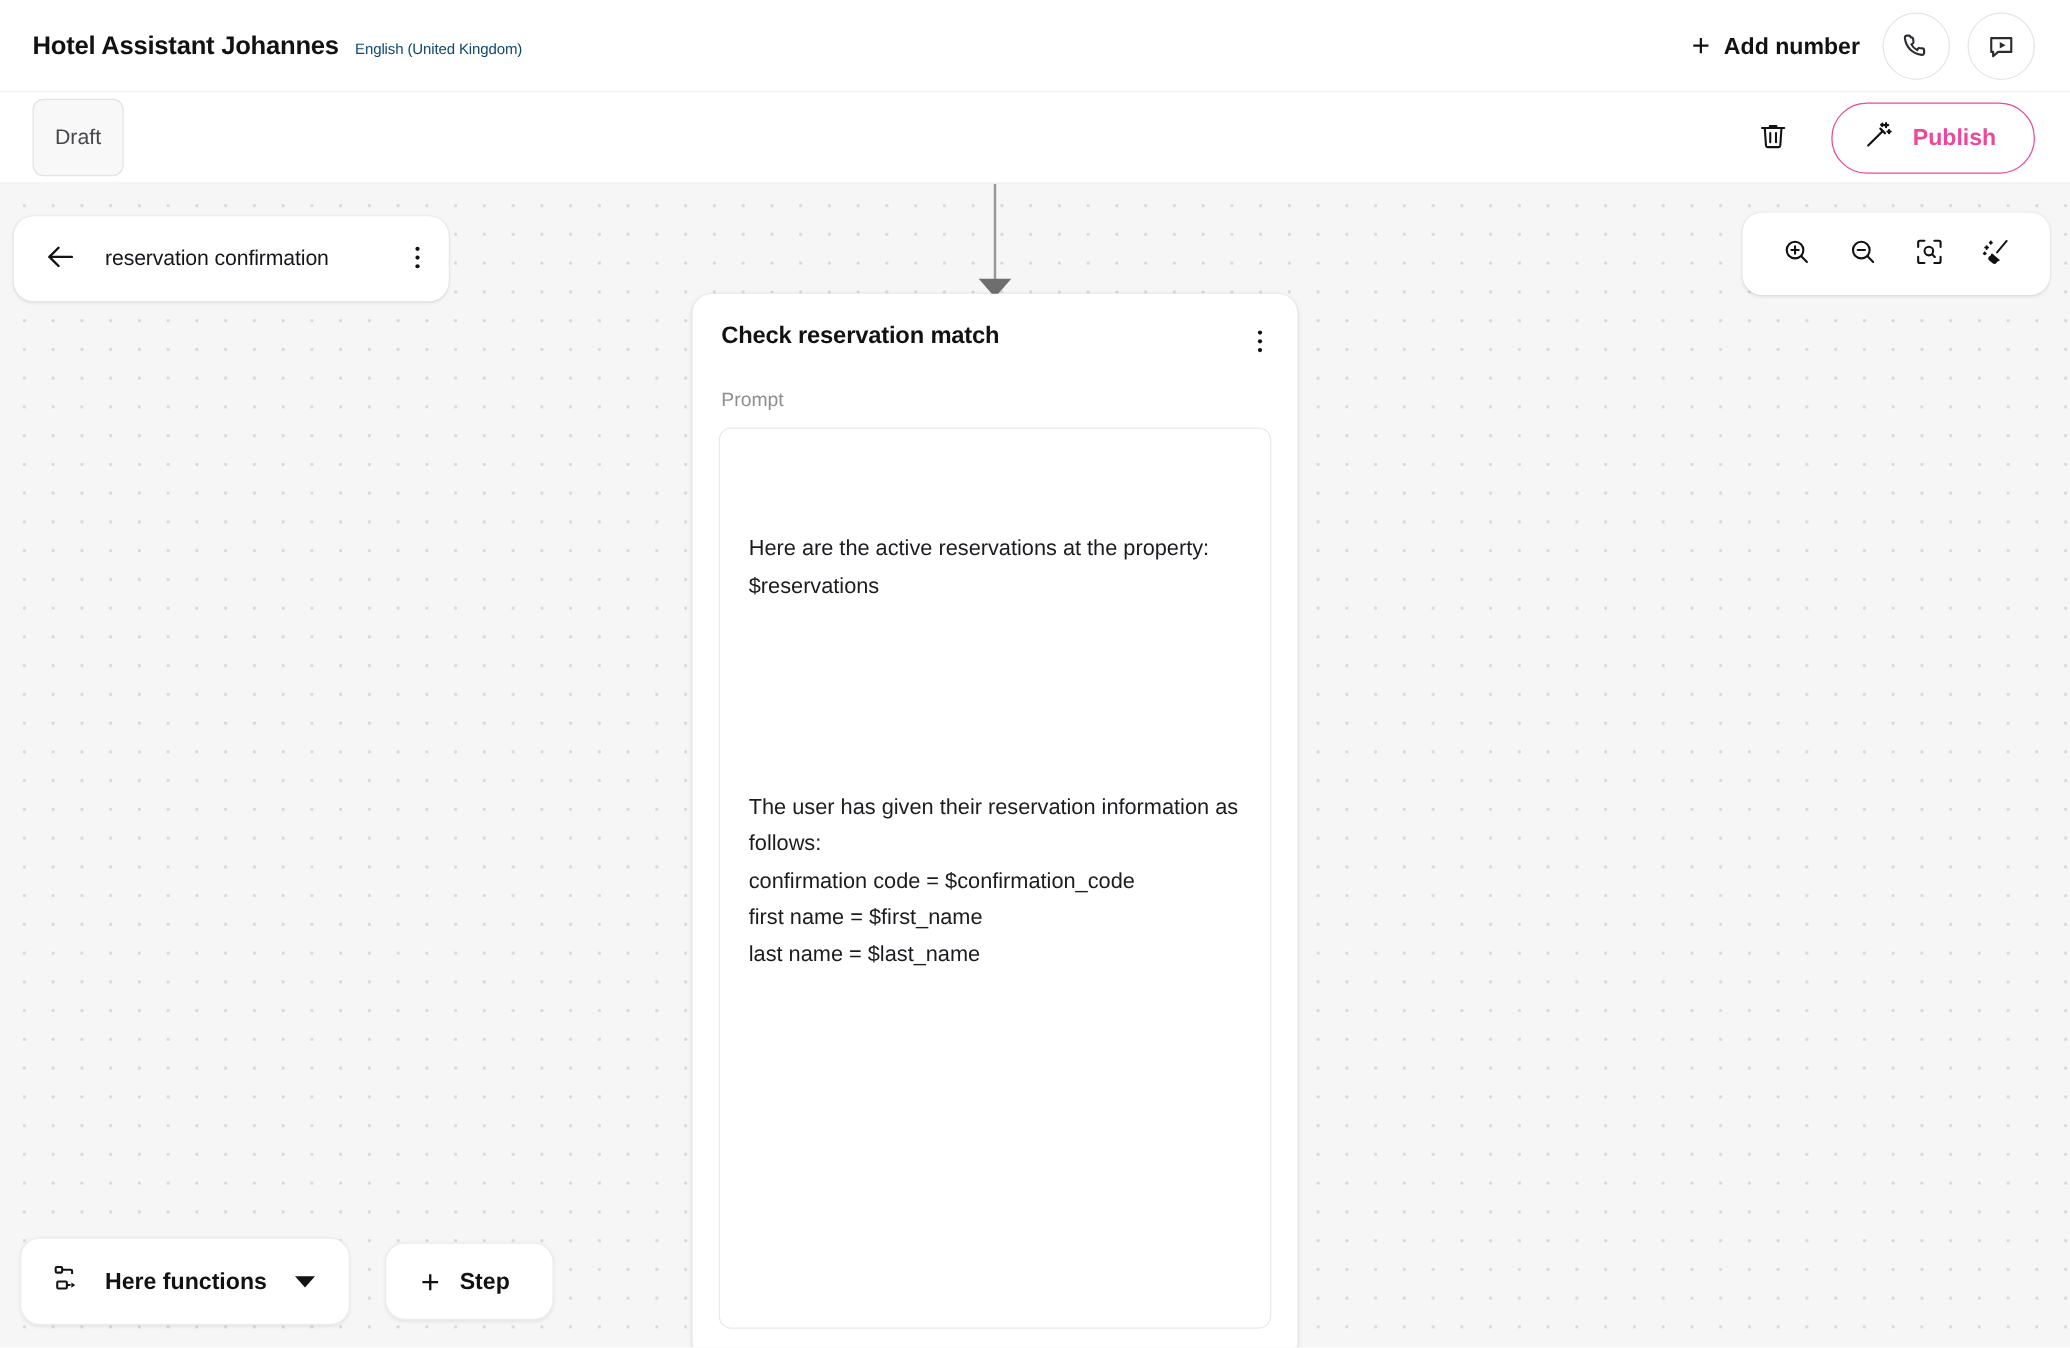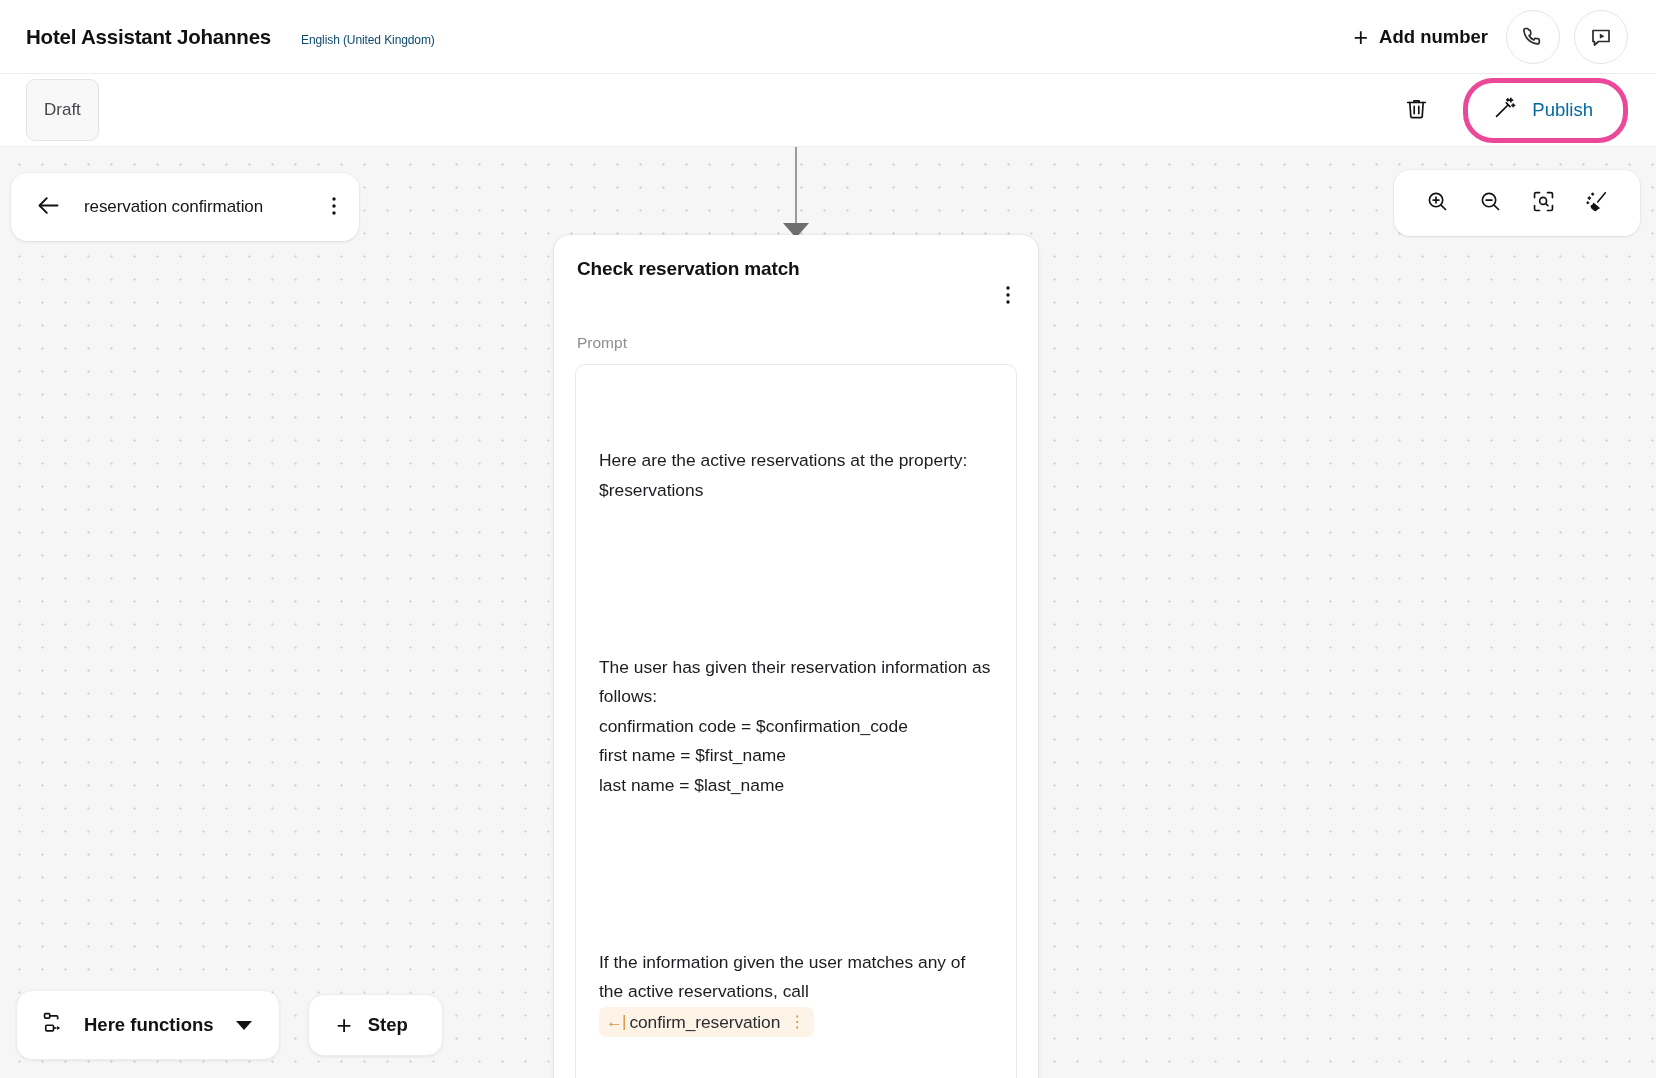--- a/index.html
+++ b/index.html
@@ -12,21 +12,21 @@
   .app { width: 1656px; height: 1078px; display: flex; flex-direction: column; position: relative; }
 
   
   .top-header {
     height: 74px; min-height: 74px;
     background: #ffffff;
     border-bottom: 1px solid #ececec;
     display: flex; align-items: center;
     padding: 0 28px 0 26px;
   }
-  .title-group { display: flex; align-items: baseline; gap: 30px; }
+  .title-group { display: flex; align-items: baseline; gap: 13px; }
   .app-title { font-size: 20.5px; font-weight: 700; color: #111214; letter-spacing: -0.2px; }
   .app-locale { font-size: 12px; font-weight: 400; color: #0c4a6e; letter-spacing: -0.1px; }
   .header-right { margin-left: auto; display: flex; align-items: center; gap: 14px; }
   .add-number-btn {
     display: flex; align-items: center; gap: 11px;
     background: transparent; border: none;
     font-family: inherit; font-size: 18.5px; font-weight: 700; color: #111214;
     cursor: pointer; padding: 6px 4px;
   }
   .add-number-btn .plus-glyph { font-size: 25px; font-weight: 400; line-height: 0.8; color:#111214; }
@@ -49,23 +49,23 @@
   .draft-chip {
     border: 1px solid #e4e4e6; background: #f8f8f9;
     border-radius: 9px; padding: 20px 17px;
     font-size: 17px; font-weight: 500; color: #46474b;
     cursor: pointer;
   }
   .sub-right { margin-left: auto; display: flex; align-items: center; gap: 30px; }
   .trash-btn { background: none; border: none; cursor: pointer; display:flex; padding: 4px; }
   .publish-btn {
     display: flex; align-items: center; gap: 14px;
-    border: 5px solid #ec4899; background: #fff;
+    border: 1px solid #ec4899; background: #fff;
     border-radius: 30px; padding: 12px 30px 12px 24px;
-    font-family: inherit; font-size: 18.5px; font-weight: 400; color: #0369a1;
+    font-family: inherit; font-size: 18.5px; font-weight: 700; color: #ec4899;
     cursor: pointer;
   }
 
   
   .canvas {
     flex: 1; position: relative; overflow: hidden;
     background-color: #f6f6f6;
     background-image: radial-gradient(circle, #d8d8d8 1.1px, transparent 1.2px);
     background-size: 23px 23px;
     background-position: 8px 6px;
@@ -108,21 +108,21 @@
   }
 
   
   .step-node {
     position: absolute; left: 554px; top: 88px;
     width: 484px;
     background: #fff; border-radius: 16px;
     box-shadow: 0 1px 4px rgba(0,0,0,0.10), 0 0 0 1px rgba(0,0,0,0.025);
     padding: 23px 21px 26px 21px;
   }
-  .step-head { display: flex; align-items: flex-start; flex-direction: column; }
+  .step-head { display: flex; align-items: flex-start; }
   .step-title { font-size: 19px; font-weight: 700; color: #111214; letter-spacing: -0.15px; padding-left: 2px; }
   .step-head .kebab-btn { margin-left: auto; }
   .prompt-label { margin-top: 21px; padding-left: 2px; font-size: 15.5px; color: #8d8e93; font-weight: 400; }
   .prompt-box {
     margin-top: 12px;
     border: 1px solid #e9e9ea; border-radius: 10px;
     padding: 22px 22px 18px 23px;
     position: relative;
     min-height: 630px;
   }
@@ -318,21 +318,20 @@
       <div class="prompt-box">
         <div class="prompt-text">
           <div class="para">Here are the active reservations at the property:
 $reservations</div>
           <div class="spacer-line"></div>
           <div class="para">The user has given their reservation information as follows:
 confirmation code = $confirmation_code
 first name = $first_name
 last name = $last_name</div>
           <div class="spacer-line"></div>
-          <div class="para"><span>If the information given the user matches any of the active reservations, call </span><span class="chip amber"><span class="chip-icon">←|</span><span class="chip-label">confirm_reservation</span><span class="chip-dots">⋮</span></span></div>
           <div class="spacer-line"></div>
           
         </div>
 
       </div>
     </div>
 
     <div class="bottom-bar">
       <button class="flow-functions-btn">
         <span>

